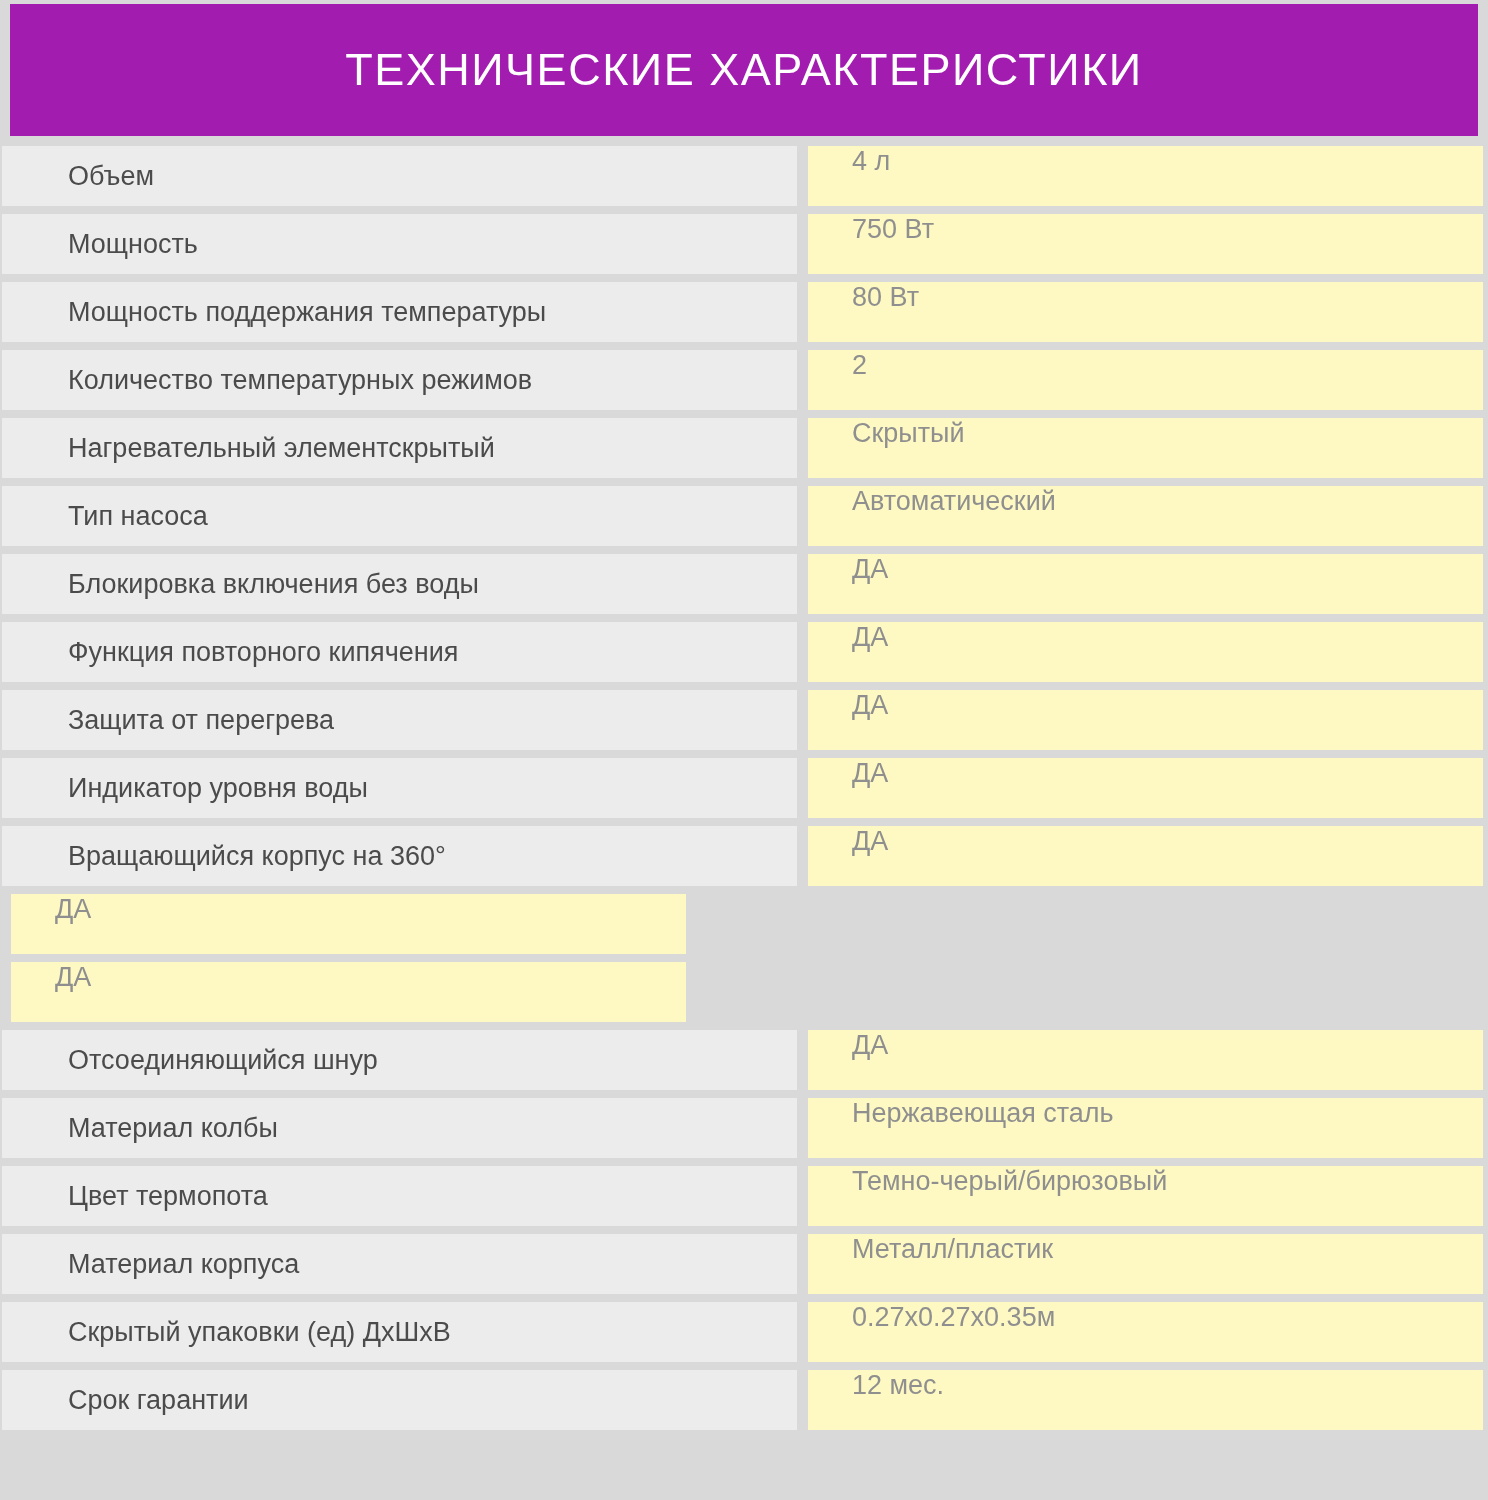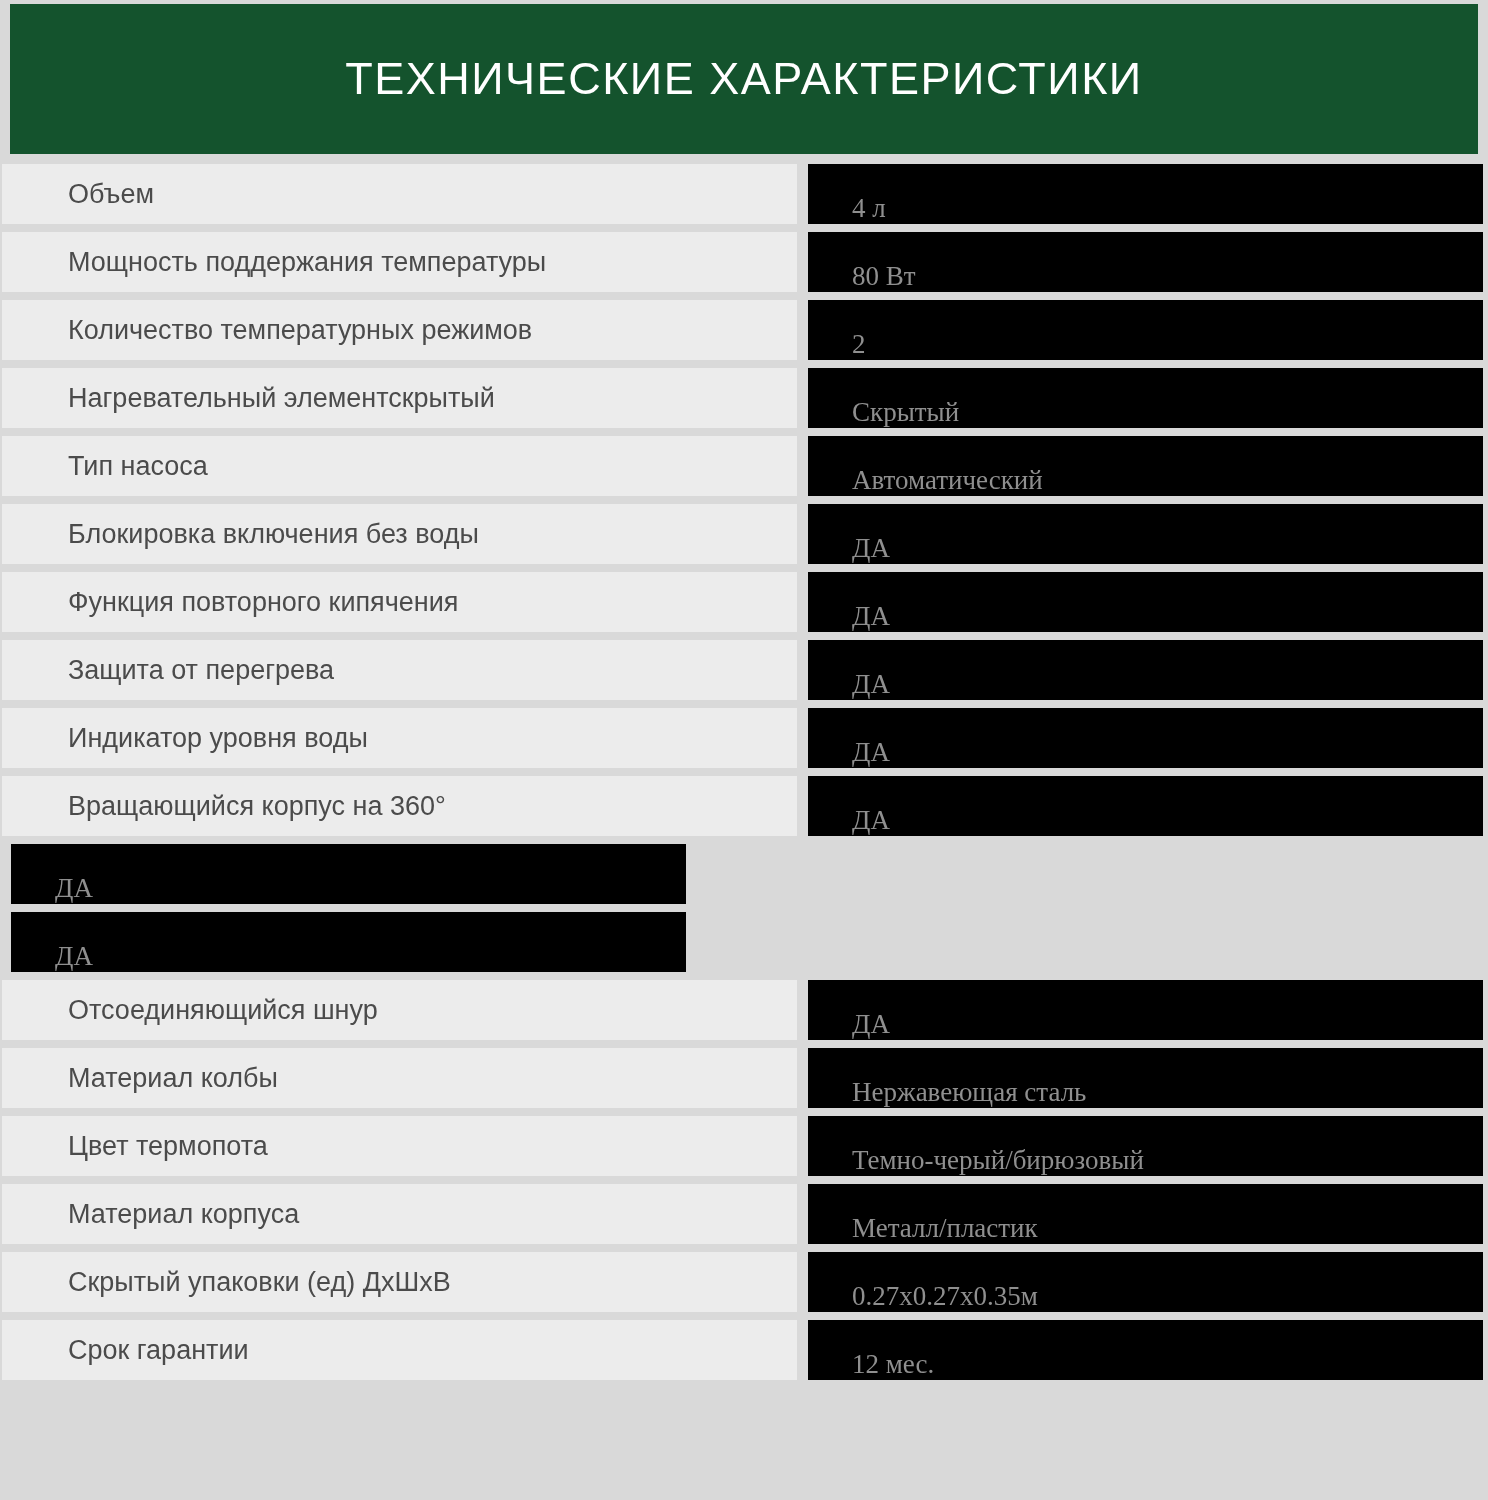--- a/index.html
+++ b/index.html
@@ -8,22 +8,22 @@
   }
   body {
     width: 1488px;
     height: 1500px;
     overflow: hidden;
     background: #d9d9d9;
     font-family: "Liberation Sans", "DejaVu Sans", sans-serif;
   }
   .banner {
     margin: 4px 10px 0 10px;
-    height: 150px;
-    background: #14532d;
+    height: 132px;
+    background: #a21caf;
     display: flex;
     align-items: center;
     justify-content: center;
   }
   .banner-title {
     color: #ffffff;
     font-size: 45px;
     font-weight: 400;
     letter-spacing: 1.5px;
     white-space: nowrap;
@@ -42,25 +42,24 @@
     width: 795px;
     background: #ececec;
     display: flex;
     align-items: center;
     padding-left: 66px;
   }
   .spec-value-cell {
     box-sizing: border-box;
     margin-left: 11px;
     width: 675px;
-    background: #000000;
-    display: flex;
-    align-items: flex-end;
+    background: #fef9c3;
+    display: flex;
+    align-items: flex-start;
     padding-left: 44px;
-    font-family: Liberation Serif, serif;
   }
   .spec-label {
     font-size: 27px;
     color: #4b4b4b;
     white-space: nowrap;
   }
   .spec-value {
     font-size: 27px;
     color: #8f8f8f;
     white-space: nowrap;
@@ -77,20 +76,28 @@
     <div class="spec-row">
       <div class="spec-label-cell">
         <span class="spec-label">Объем</span>
       </div>
       <div class="spec-value-cell">
         <span class="spec-value">4 л</span>
       </div>
     </div>
     <div class="spec-row">
       <div class="spec-label-cell">
+        <span class="spec-label">Мощность</span>
+      </div>
+      <div class="spec-value-cell">
+        <span class="spec-value">750 Вт</span>
+      </div>
+    </div>
+    <div class="spec-row">
+      <div class="spec-label-cell">
         <span class="spec-label">Мощность поддержания температуры</span>
       </div>
       <div class="spec-value-cell">
         <span class="spec-value">80 Вт</span>
       </div>
     </div>
     <div class="spec-row">
       <div class="spec-label-cell">
         <span class="spec-label">Количество температурных режимов</span>
       </div>

